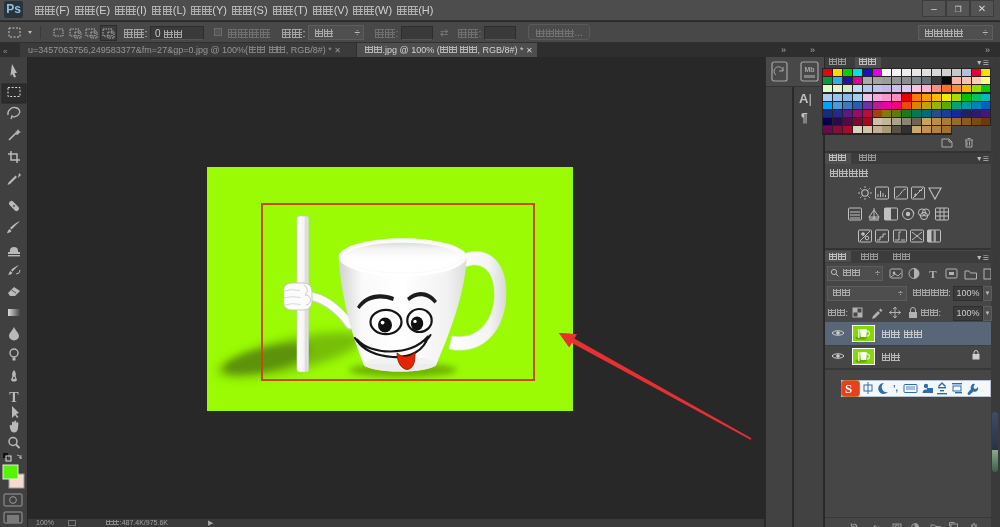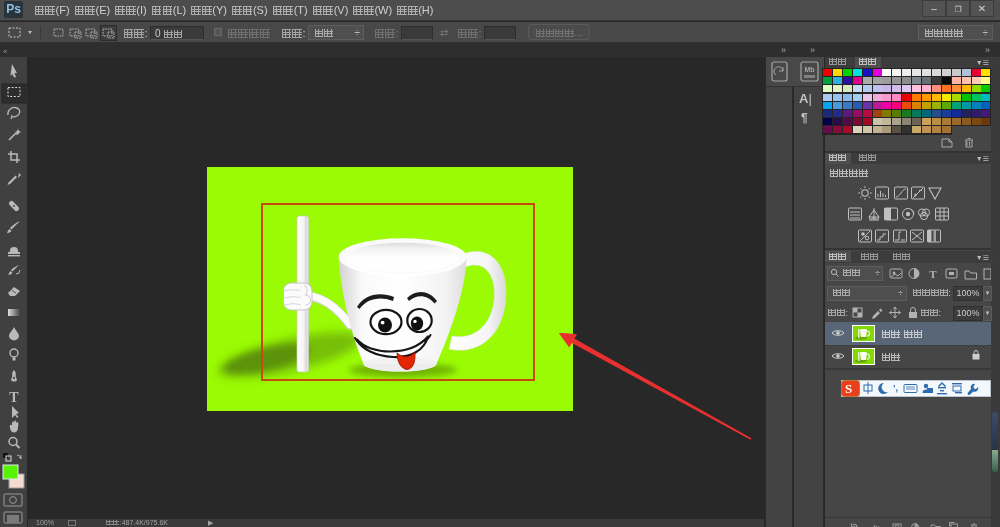--- a/index.html
+++ b/index.html
@@ -72,20 +72,22 @@
       <div class="dlabel" style="left:374px;top:4px"><i class="c"></i><i class="c"></i>:</div>
       <div class="field" style="left:401px;top:4px;width:32px"></div>
       <div class="dlabel" style="left:440px;top:4px;font-size:10px">⇄</div>
       <div class="dlabel" style="left:457px;top:4px"><i class="c"></i><i class="c"></i>:</div>
       <div class="field" style="left:484px;top:4px;width:32px"></div>
       <div class="abs" style="left:528px;top:2px;width:62px;height:16px;border:1px solid #5a5a5a;border-radius:3px;background:#4b4b4b;color:#7e7e7e;font-size:10px;line-height:15px;text-align:center"><i class="c"></i><i class="c"></i><i class="c"></i><i class="c"></i>...</div>
       <div class="drop" style="left:918px;top:3px;width:75px;color:#d0d0d0"><i class="c"></i><i class="c"></i><i class="c"></i><i class="c"></i><span style="position:absolute;right:4px;top:0;color:#bbb">÷</span></div>
     </div>
     <div id="tabbar">
       <div class="abs" style="left:3px;top:4px;color:#909090;font-size:8px;letter-spacing:-1px">«</div>
+      <div class="dtab" style="left:20px;width:336px;background:#3b3b3b;color:#969696;padding:2px 4px 0 8px">u=3457063756,249583377&amp;fm=27&amp;gp=0.jpg @ 100%(<i class="c"></i><i class="c"></i> <i class="c"></i><i class="c"></i>, RGB/8#) * <span style="font-size:8px">✕</span></div>
+      <div class="dtab" style="left:357px;width:180px;background:#4e4e4e;color:#d4d4d4;padding:2px 4px 0 8px"><i class="c"></i><i class="c"></i>.jpg @ 100% (<i class="c"></i><i class="c"></i> <i class="c"></i><i class="c"></i>, RGB/8#) * <span style="font-size:8px">✕</span></div>
     </div>
     <div id="toolbar">
       <svg width="28" height="470" style="position:absolute;top:0;left:0">
         <rect x="2" y="27" width="24" height="19" fill="#2d2d2d" stroke="#242424"></rect>
         <g transform="translate(14,13)">
           <path d="M-2,-6 L3,3 L0.5,3 L2,7 L0,7.6 L-1.6,4 L-3.6,6 Z" fill="#b9b9b9"></path>
         </g>
         <g transform="translate(14,35)">
           <rect x="-6" y="-4.5" width="12" height="9" fill="none" stroke="#d8d8d8" stroke-dasharray="2 1.6"></rect>
         </g>

